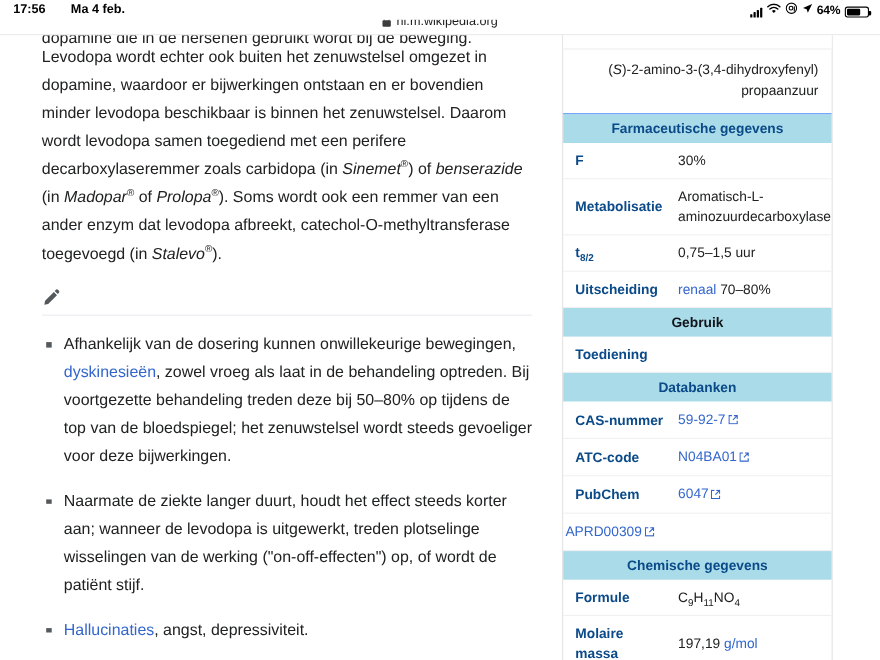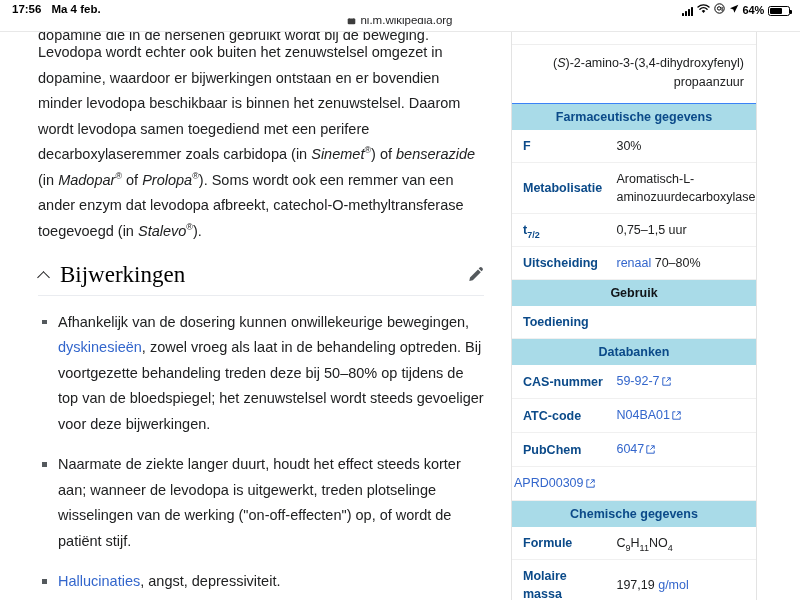--- a/index.html
+++ b/index.html
@@ -23,21 +23,21 @@
     display: flex;
     align-items: center;
     justify-content: space-between;
     padding: 0 10px 0 12px;
     background: #ffffff;
     font-size: 11.5px;
     font-weight: bold;
     color: #000000;
     z-index: 30;
   }
-  .sb-left { display: flex; align-items: flex-start; gap: 10px; }
+  .sb-left { display: flex; align-items: flex-start; gap: 23px; }
   .sb-right { display: flex; align-items: flex-end; gap: 4px; }
 
   .ico-signal { display: inline-flex; align-items: flex-end; gap: 1px; height: 9px; }
   .ico-signal i { display: block; width: 2px; background: #000; border-radius: .5px; }
   .ico-signal i:nth-child(1) { height: 3px; }
   .ico-signal i:nth-child(2) { height: 5px; }
   .ico-signal i:nth-child(3) { height: 7px; }
   .ico-signal i:nth-child(4) { height: 9px; }
 
   .ico-wifi, .ico-loc, .ico-at { display: inline-block; }
@@ -294,24 +294,20 @@
 
 <div class="page">
 
   <div class="clipped-line">dopamine die in de hersenen gebruikt wordt bij de beweging.</div>
 
   <div class="article">
 
     <p><span>Levodopa wordt echter ook buiten het zenuwstelsel omgezet in dopamine, waardoor er bijwerkingen ontstaan en er bovendien minder levodopa beschikbaar is binnen het zenuwstelsel. Daarom wordt levodopa samen toegediend met een perifere decarboxylaseremmer zoals carbidopa (in </span><i>Sinemet</i><sup>®</sup><span>) of </span><i>benserazide</i><span> (in </span><i>Madopar</i><sup>®</sup><span> of </span><i>Prolopa</i><sup>®</sup><span>). Soms wordt ook een remmer van een ander enzym dat levodopa afbreekt, catechol-O-methyltransferase toegevoegd (in </span><i>Stalevo</i><sup>®</sup><span>).</span></p>
 
     <div class="section-head">
-      <div class="sh-left">
-        <span class="chevron"></span>
-        <h2>Bijwerkingen</h2>
-      </div>
       <span class="pencil">
         <svg width="17" height="17" viewBox="0 0 17 17" aria-hidden="true">
           <path d="M12.6 1.6a1.6 1.6 0 0 1 2.3 0l.5.5a1.6 1.6 0 0 1 0 2.3l-.9.9-2.8-2.8ZM11 3.5l2.8 2.8-8 8-3.5.7.7-3.5Z" fill="#54595d"></path>
         </svg>
       </span>
     </div>
 
     <ul class="bullets">
       <li><span>Afhankelijk van de dosering kunnen onwillekeurige bewegingen, </span><a class="wlink" href="#">dyskinesieën</a><span>, zowel vroeg als laat in de behandeling optreden. Bij voortgezette behandeling treden deze bij 50–80% op tijdens de top van de bloedspiegel; het zenuwstelsel wordt steeds gevoeliger voor deze bijwerkingen.</span></li>
       <li><span>Naarmate de ziekte langer duurt, houdt het effect steeds korter aan; wanneer de levodopa is uitgewerkt, treden plotselinge wisselingen van de werking ("on-off-effecten") op, of wordt de patiënt stijf.</span></li>
@@ -334,21 +330,21 @@
     <div class="ib-sec">Farmaceutische gegevens</div>
     <div class="ib-row">
       <div class="ib-key">F</div>
       <div class="ib-val">30%</div>
     </div>
     <div class="ib-row">
       <div class="ib-key">Metabolisatie</div>
       <div class="ib-val">Aromatisch-L-aminozuurdecarboxylase</div>
     </div>
     <div class="ib-row">
-      <div class="ib-key"><span>t</span><sub>7/2</sub></div>
+      <div class="ib-key"><span>t</span><sub>8/2</sub></div>
       <div class="ib-val">0,75–1,5 uur</div>
     </div>
     <div class="ib-row">
       <div class="ib-key">Uitscheiding</div>
       <div class="ib-val"><a href="#">renaal</a><span> 70–80%</span></div>
     </div>
 
     <div class="ib-sec dark">Gebruik</div>
     <div class="ib-row">
       <div class="ib-key">Toediening</div>

